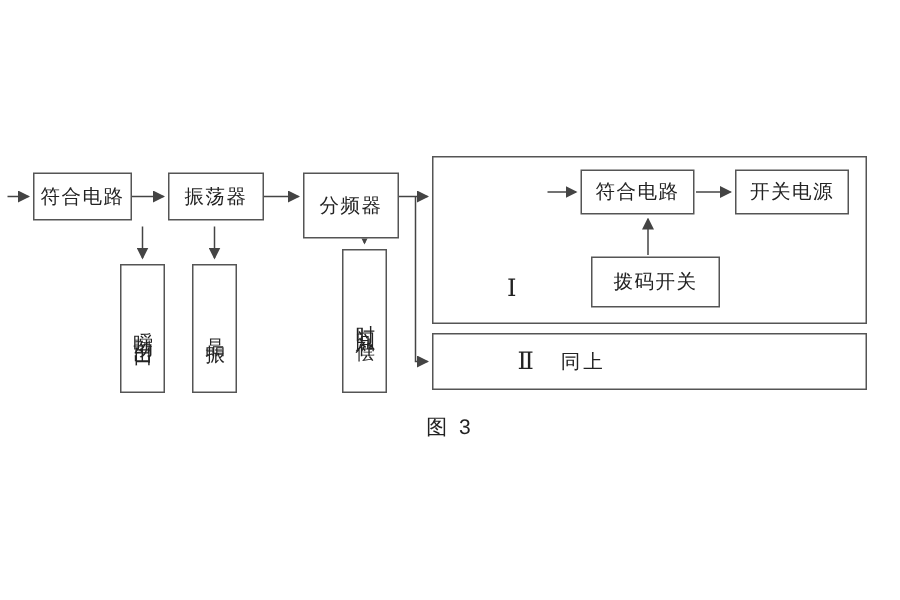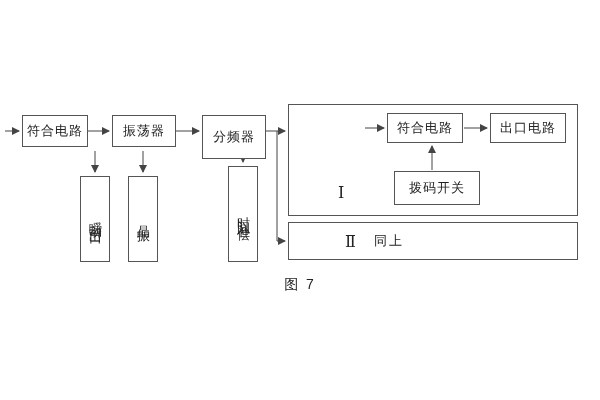--- a/index.html
+++ b/index.html
@@ -60,29 +60,29 @@
     <line class="ln" x1="143" y1="151" x2="143" y2="172" marker-end="url(#ah)"></line>
     <line class="ln" x1="243" y1="149" x2="243" y2="162" marker-end="url(#ah)"></line>
   </svg>
 
   <div class="box" style="left:22px;top:115px;width:66px;height:32px">符合电路</div>
   <div class="box" style="left:112px;top:115px;width:64px;height:32px">振荡器</div>
   <div class="box" style="left:202px;top:115px;width:64px;height:44px">分频器</div>
 
   <div class="group" style="left:288px;top:104px;width:290px;height:112px"></div>
   <div class="box" style="left:387px;top:113px;width:76px;height:30px">符合电路</div>
-  <div class="box" style="left:490px;top:113px;width:76px;height:30px">出口电路</div>
+  <div class="box" style="left:490px;top:113px;width:76px;height:30px">开关电源</div>
   <div class="box" style="left:394px;top:171px;width:86px;height:34px">拨码开关</div>
   <div class="label roman" style="left:338px;top:182px;height:20px">Ⅰ</div>
 
   <div class="group" style="left:288px;top:222px;width:290px;height:38px"></div>
   <div class="label sec2" style="left:345px;top:222px;height:38px">
     <span class="roman">Ⅱ</span>
     <span>同上</span>
   </div>
 
   <div class="vbox" style="left:80px;top:176px;width:30px;height:86px">瞬动出口</div>
   <div class="vbox" style="left:128px;top:176px;width:30px;height:86px">晶振</div>
   <div class="vbox" style="left:228px;top:166px;width:30px;height:96px">时间补偿</div>
 
-  <div class="caption">图 7</div>
+  <div class="caption">图 3</div>
 
 </div>
 
 </body></html>

